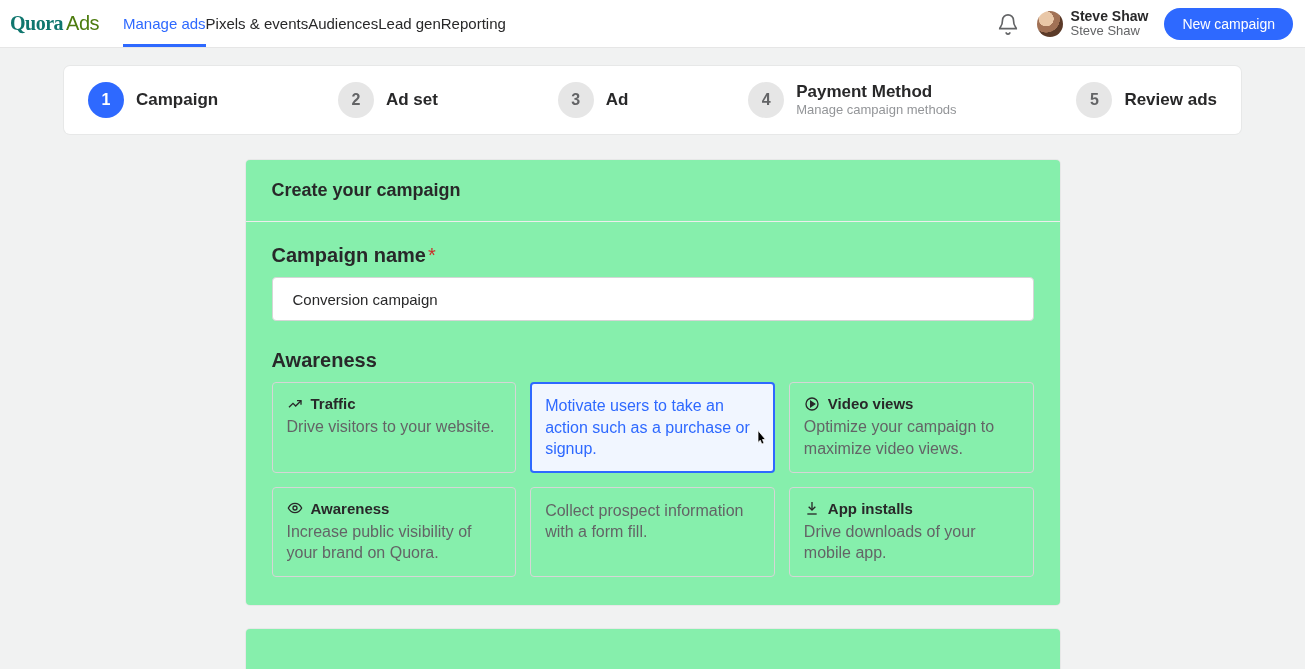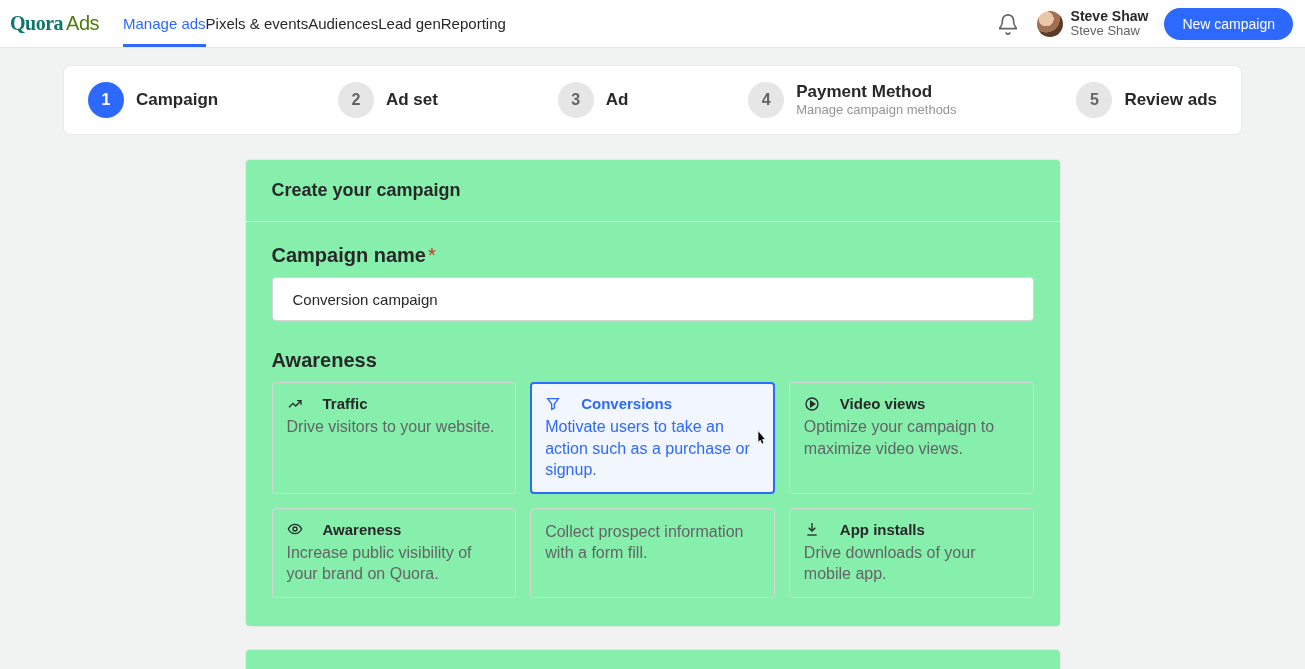--- a/index.html
+++ b/index.html
@@ -172,21 +172,21 @@
       min-height: 72px;
     }
     .obj-card.selected {
       border: 2px solid #2e69ff;
       background: #f1f6ff;
       padding: 11px 13px;
     }
     .obj-head {
       display: flex;
       align-items: center;
-      gap: 20px;
+      gap: 8px;
       font-weight: 600;
       font-size: 15px;
       margin-bottom: 4px;
     }
     .obj-card.selected .obj-head { color: #2e69ff; }
     .obj-desc {
       font-size: 16px;
       color: #636466;
       line-height: 1.35;
     }
@@ -293,26 +293,20 @@
               <svg class="icon-sm" viewBox="0 0 24 24" fill="none" stroke="currentColor" stroke-width="2">
                   <path d="M3 17l6-6 4 4 8-8"></path>
                   <path d="M15 7h6v6"></path>
                 </svg>
               <span>Traffic</span>
             </div>
             <div class="obj-desc">Drive visitors to your website.</div>
           </div>
 
           <div class="obj-card selected">
-            <div class="obj-head">
-              <svg class="icon-sm" viewBox="0 0 24 24" fill="none" stroke="#2e69ff" stroke-width="2">
-                  <path d="M4 4h16l-6 8v6l-4 2v-8L4 4Z"></path>
-                </svg>
-              <span>Conversions</span>
-            </div>
             <div class="obj-desc">Motivate users to take an action such as a purchase or signup.</div>
           </div>
 
           <div class="obj-card">
             <div class="obj-head">
               <svg class="icon-sm" viewBox="0 0 24 24" fill="none" stroke="currentColor" stroke-width="2">
                   <circle cx="12" cy="12" r="9"></circle>
                   <path d="M10 8l6 4-6 4V8Z" fill="currentColor"></path>
                 </svg>
               <span>Video views</span>

